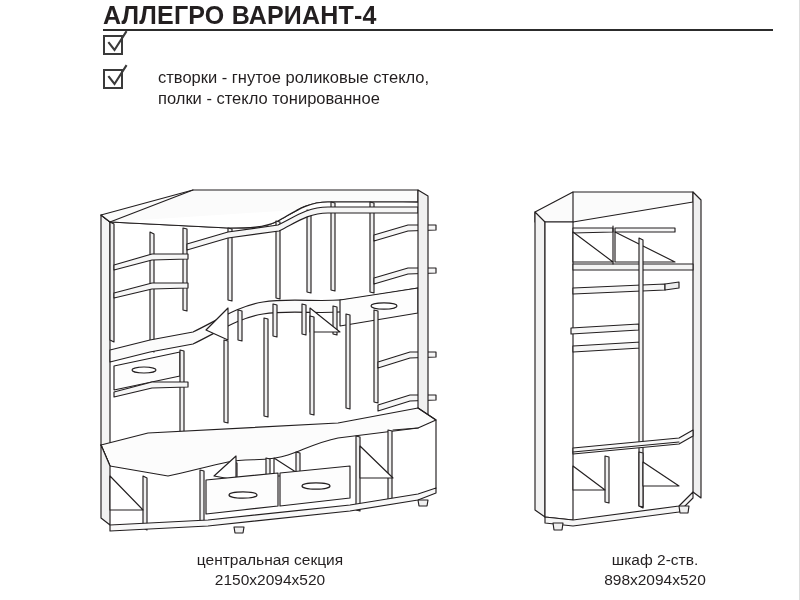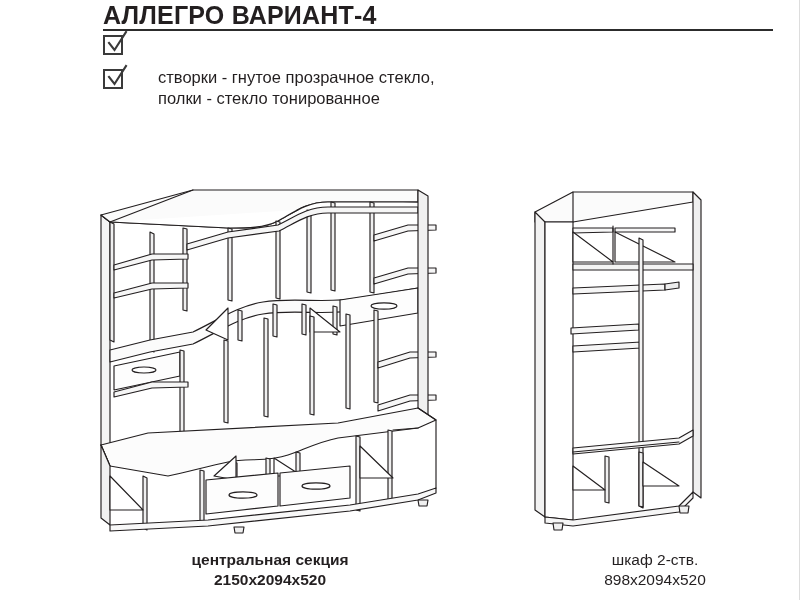--- a/index.html
+++ b/index.html
@@ -102,21 +102,21 @@
   }
 
   
   .caption {
     position: absolute;
     text-align: center;
     font-size: 15.5px;
     line-height: 20px;
     color: #231f20;
   }
-  #caption-central { left: 110px; top: 550px; width: 320px; font-weight: bold; }
+  #caption-central { left: 110px; top: 550px; width: 320px; }
   #caption-wardrobe { left: 530px; top: 550px; width: 250px; }
   .caption-name { display: block; }
   .caption-dims { display: block; }
 </style>
 </head>
 <body>
 
 <div id="page">
 
   <div id="title-block">
@@ -134,21 +134,21 @@
       </div>
     </div>
 
 
     <div class="feature-row">
       <div class="checkbox">
         <svg class="tick" viewBox="0 0 22 24">
           <path d="M3 12 L8.5 19 L20 1" fill="none" stroke="#3a3a3a" stroke-width="2.1" stroke-linecap="square"></path>
         </svg>
       </div>
-      <div class="feature-text">створки - гнутое прозрачное стекло,
+      <div class="feature-text">створки - гнутое роликовые стекло,
 полки - стекло тонированное</div>
     </div>
 
   </div>
 
   <div id="drawing-area">
 
     <svg id="central-unit" class="unit-svg" width="350" height="360" viewBox="0 0 350 360">
       <g fill="#ffffff" stroke="#231f20" stroke-width="1.15" stroke-linejoin="round" stroke-linecap="round">
 

